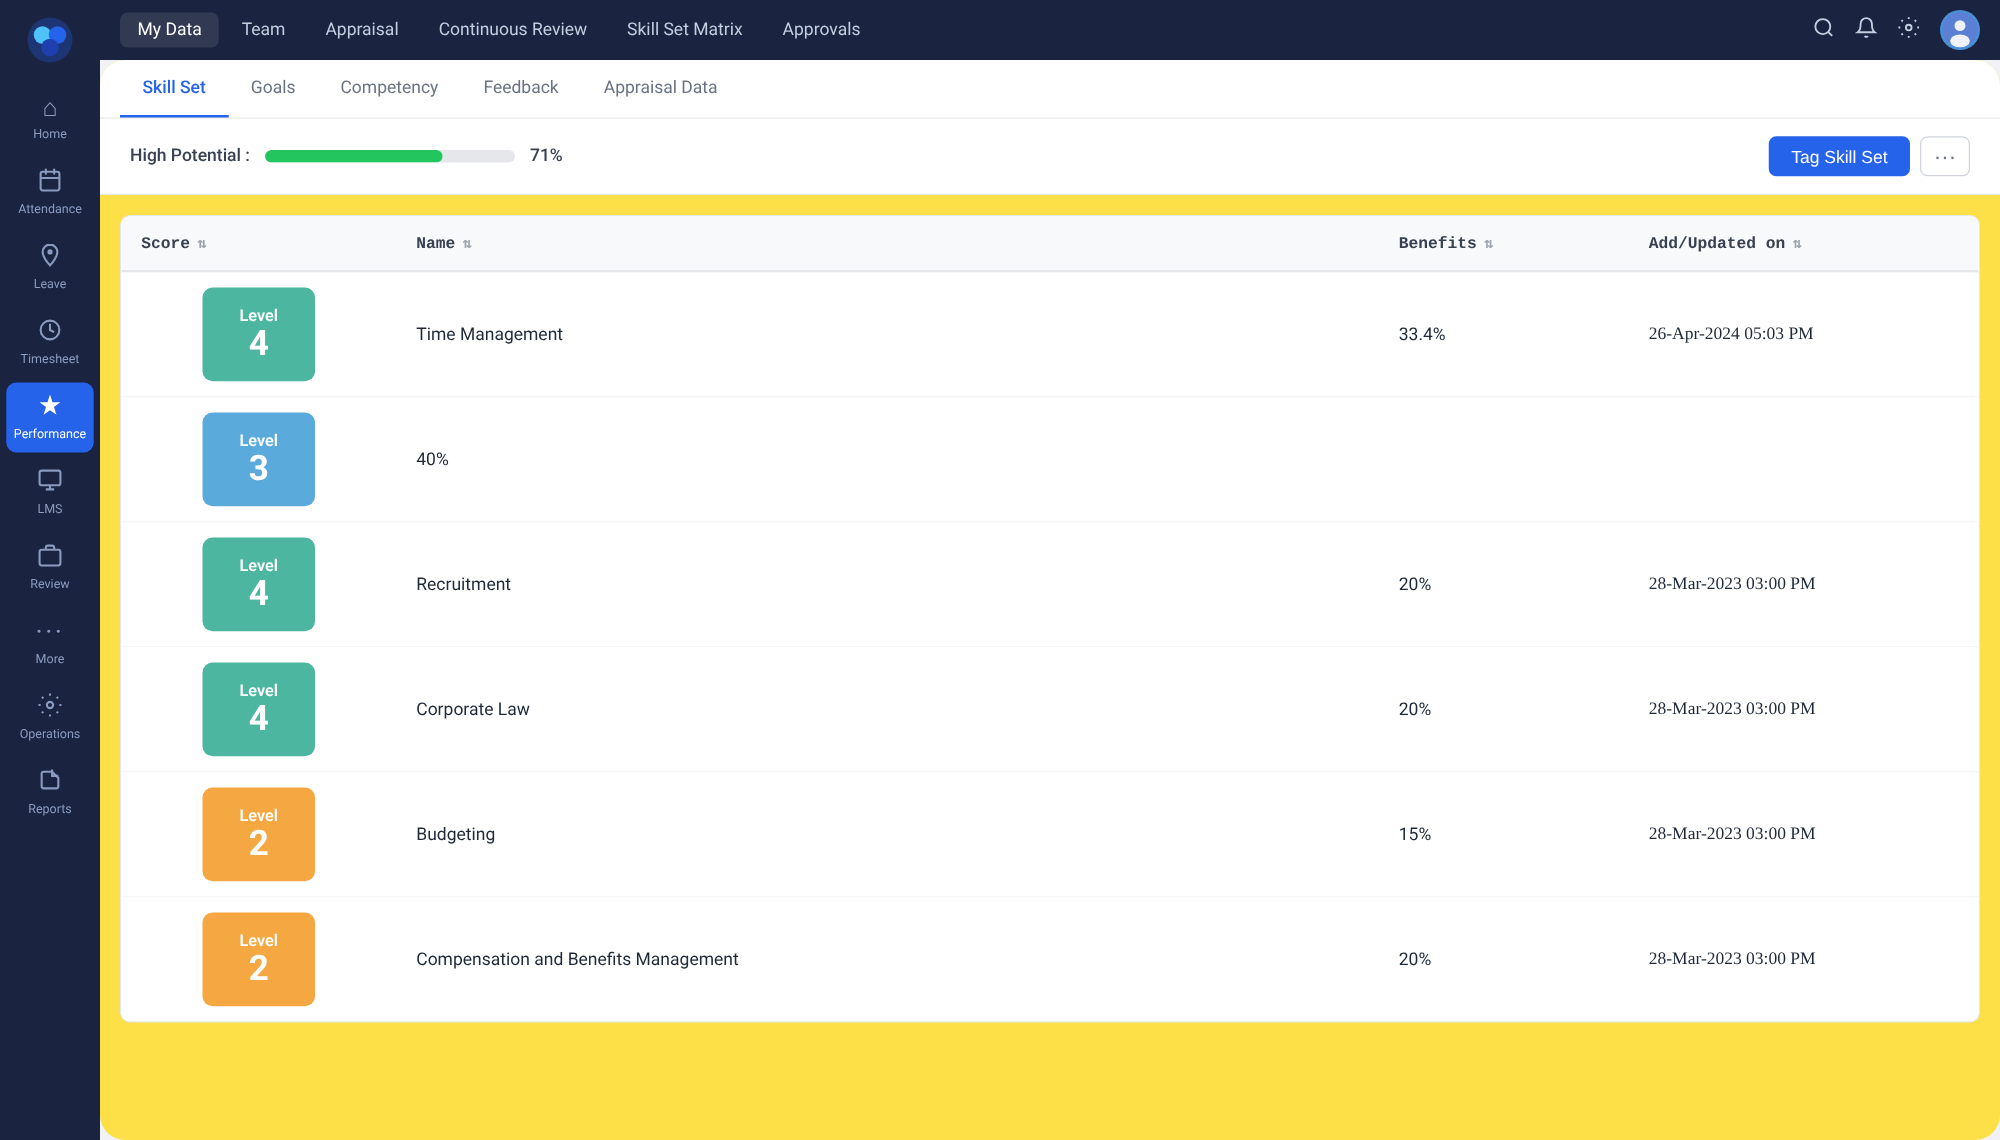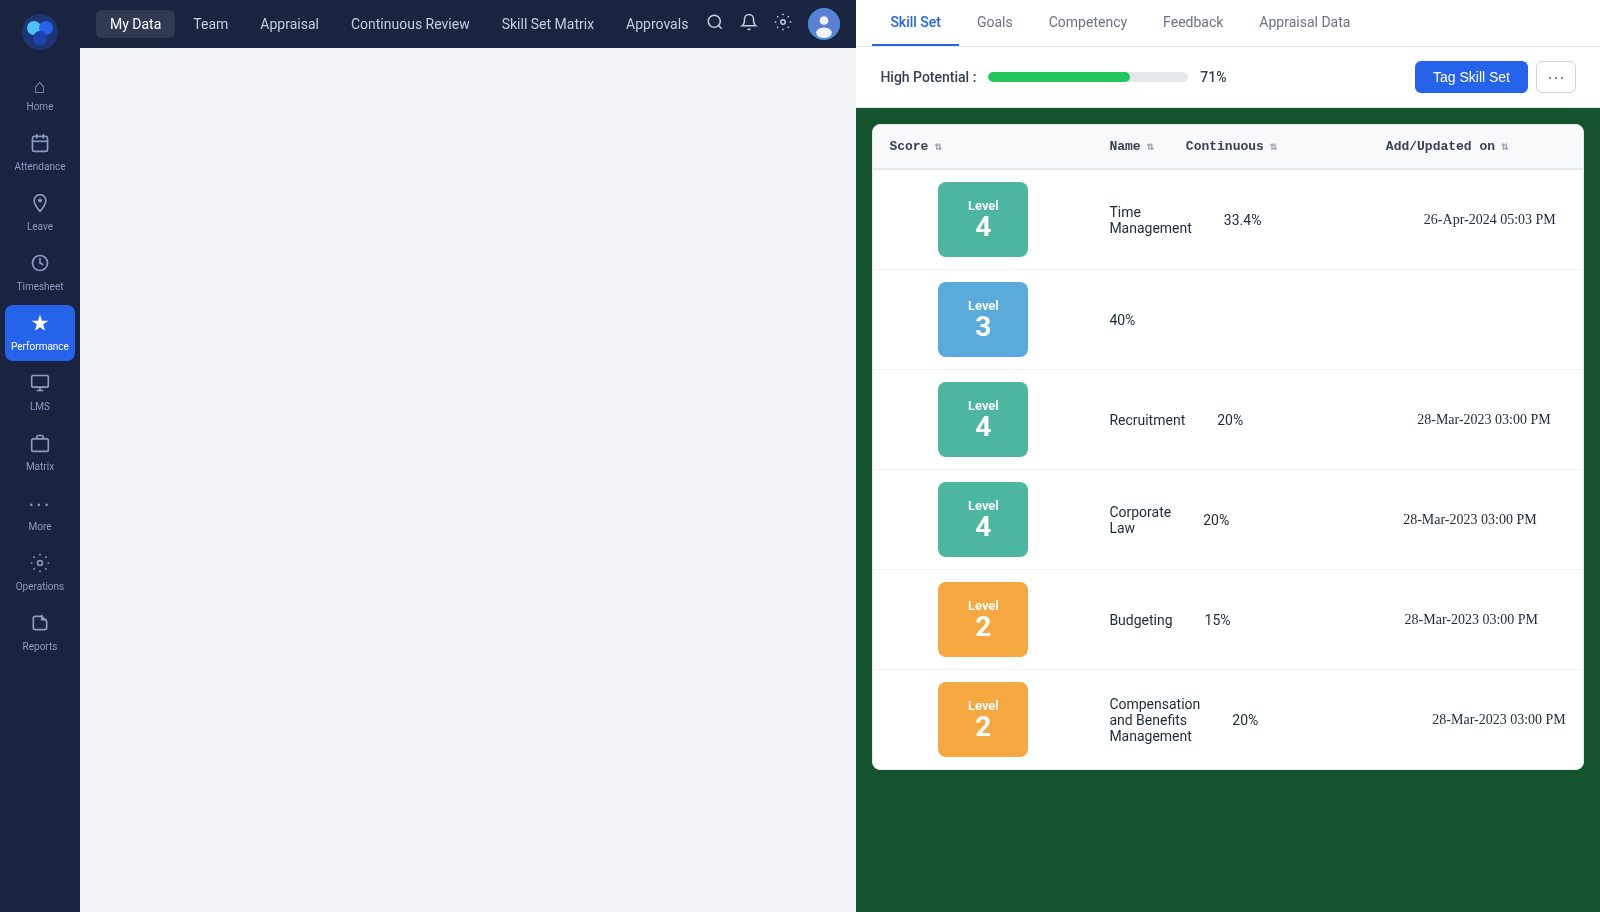--- a/index.html
+++ b/index.html
@@ -33,21 +33,21 @@
       border-radius: 8px;
       cursor: pointer;
       color: #8a9bbf;
       margin: 2px 0;
     }
     .sidebar-item.active { background: #2563eb; color: #fff; }
     .sidebar-item .icon { font-size: 20px; margin-bottom: 3px; }
     .sidebar-item .label { font-size: 10px; text-align: center; line-height: 1.2; }
 
     
-    .main { flex: 1; display: flex; flex-direction: row; overflow: hidden; }
+    .main { flex: 1; display: flex; flex-direction: column; overflow: hidden; }
 
     
     .topnav {
       background: #1a2340;
       height: 48px;
       display: flex;
       align-items: center;
       padding: 0 16px;
       gap: 4px;
     }
@@ -76,21 +76,21 @@
       display: flex;
       align-items: center;
       justify-content: center;
       color: #fff;
       font-size: 14px;
       cursor: pointer;
       overflow: hidden;
     }
 
     
-    .content { flex: 1; background: #14532d; overflow-y: auto; }
+    .content { flex: 1; background: #fde047; overflow-y: auto; border-radius: 20px; }
 
     
     .subtabs {
       background: #fff;
       border-bottom: 1px solid #e5e7eb;
       display: flex;
       padding: 0 16px;
       gap: 0;
     }
     .subtab {
@@ -268,21 +268,21 @@
     </span>
     <span class="label">LMS</span>
   </div>
   <div class="sidebar-item">
     <span class="icon">
       <svg width="20" height="20" viewBox="0 0 24 24" fill="none" stroke="currentColor" stroke-width="2">
           <rect x="2" y="7" width="20" height="15" rx="2"></rect>
           <path d="M8 7V5a2 2 0 012-2h4a2 2 0 012 2v2"></path>
         </svg>
     </span>
-    <span class="label">Matrix</span>
+    <span class="label">Review</span>
   </div>
   <div class="sidebar-item">
     <span class="icon" style="font-size:22px; letter-spacing:2px">···</span>
     <span class="label">More</span>
   </div>
   <div class="sidebar-item">
     <span class="icon">
       <svg width="20" height="20" viewBox="0 0 24 24" fill="none" stroke="currentColor" stroke-width="2">
           <circle cx="12" cy="12" r="3"></circle>
           <path d="M12 1v2M12 21v2M4.22 4.22l1.42 1.42M18.36 18.36l1.42 1.42M1 12h2M21 12h2M4.22 19.78l1.42-1.42M18.36 5.64l1.42-1.42"></path>
@@ -367,21 +367,21 @@
         <div class="table-header">
           <div class="th">
             <span>Score</span>
             <span class="sort-icon">⇅</span>
           </div>
           <div class="th">
             <span>Name</span>
             <span class="sort-icon">⇅</span>
           </div>
           <div class="th">
-            <span>Continuous</span>
+            <span>Benefits</span>
             <span class="sort-icon">⇅</span>
           </div>
           <div class="th">
             <span>Add/Updated on</span>
             <span class="sort-icon">⇅</span>
           </div>
         </div>
 
         <div id="table-body">
             <div class="table-row">

